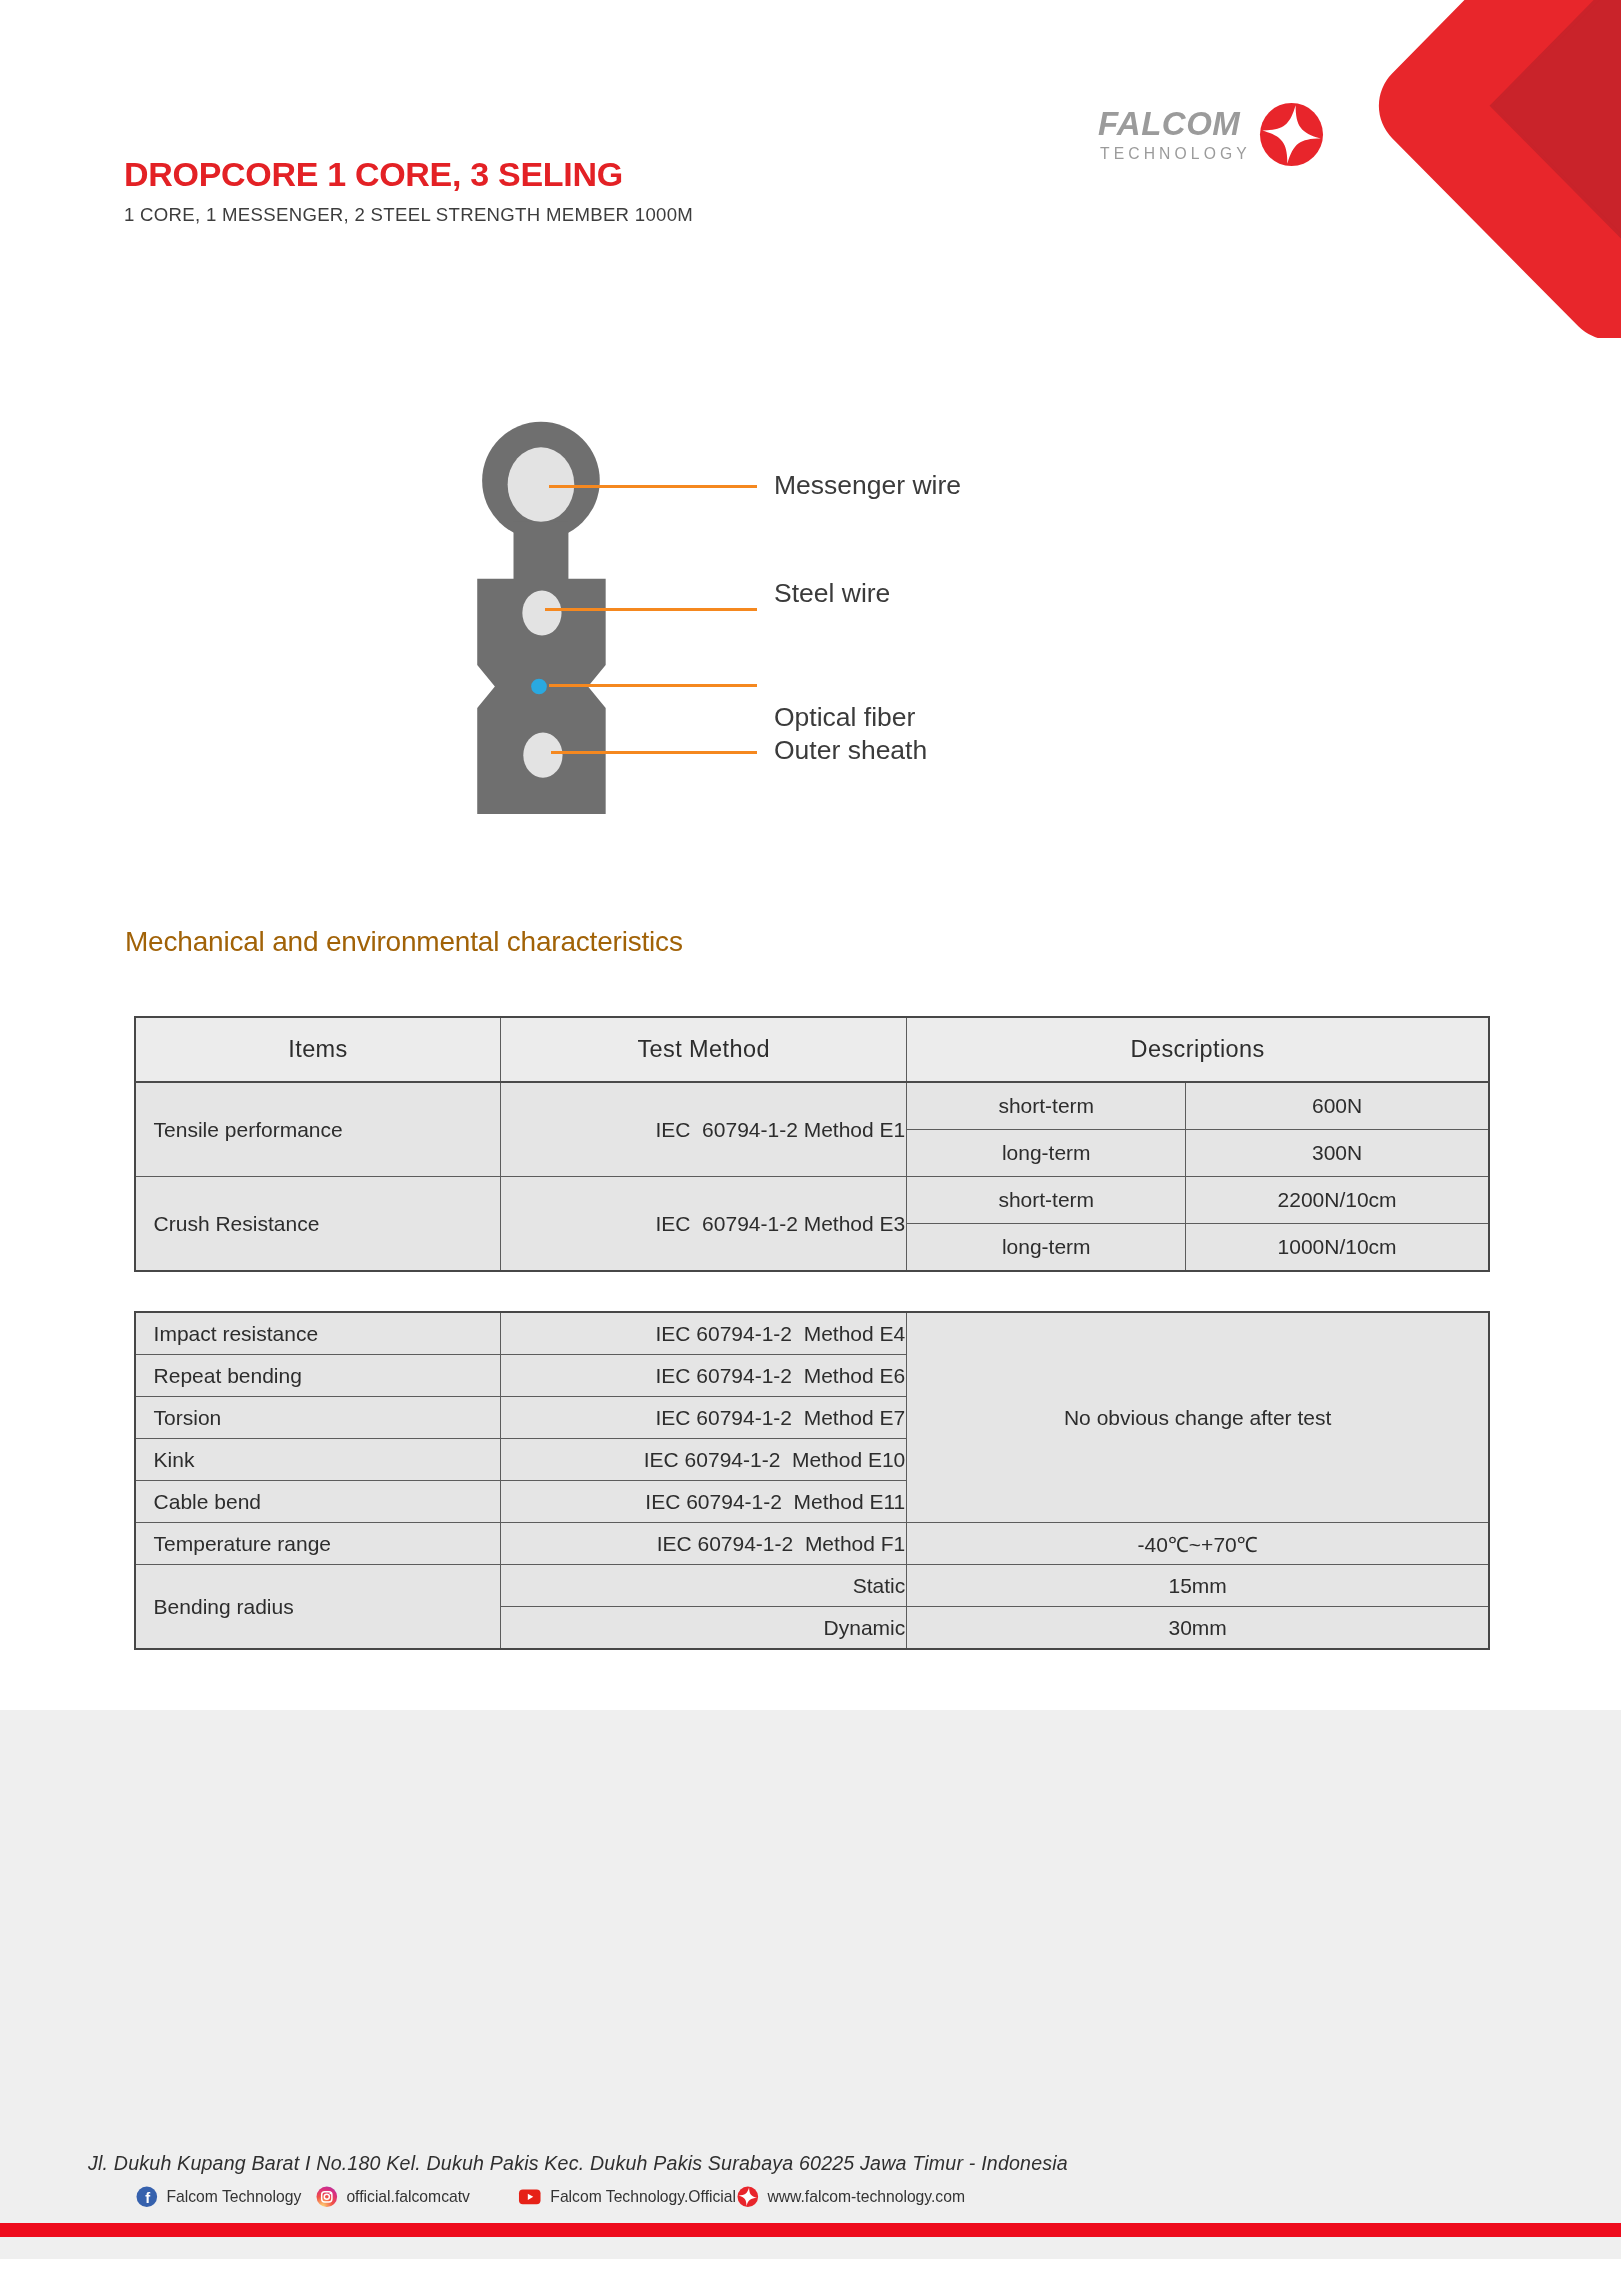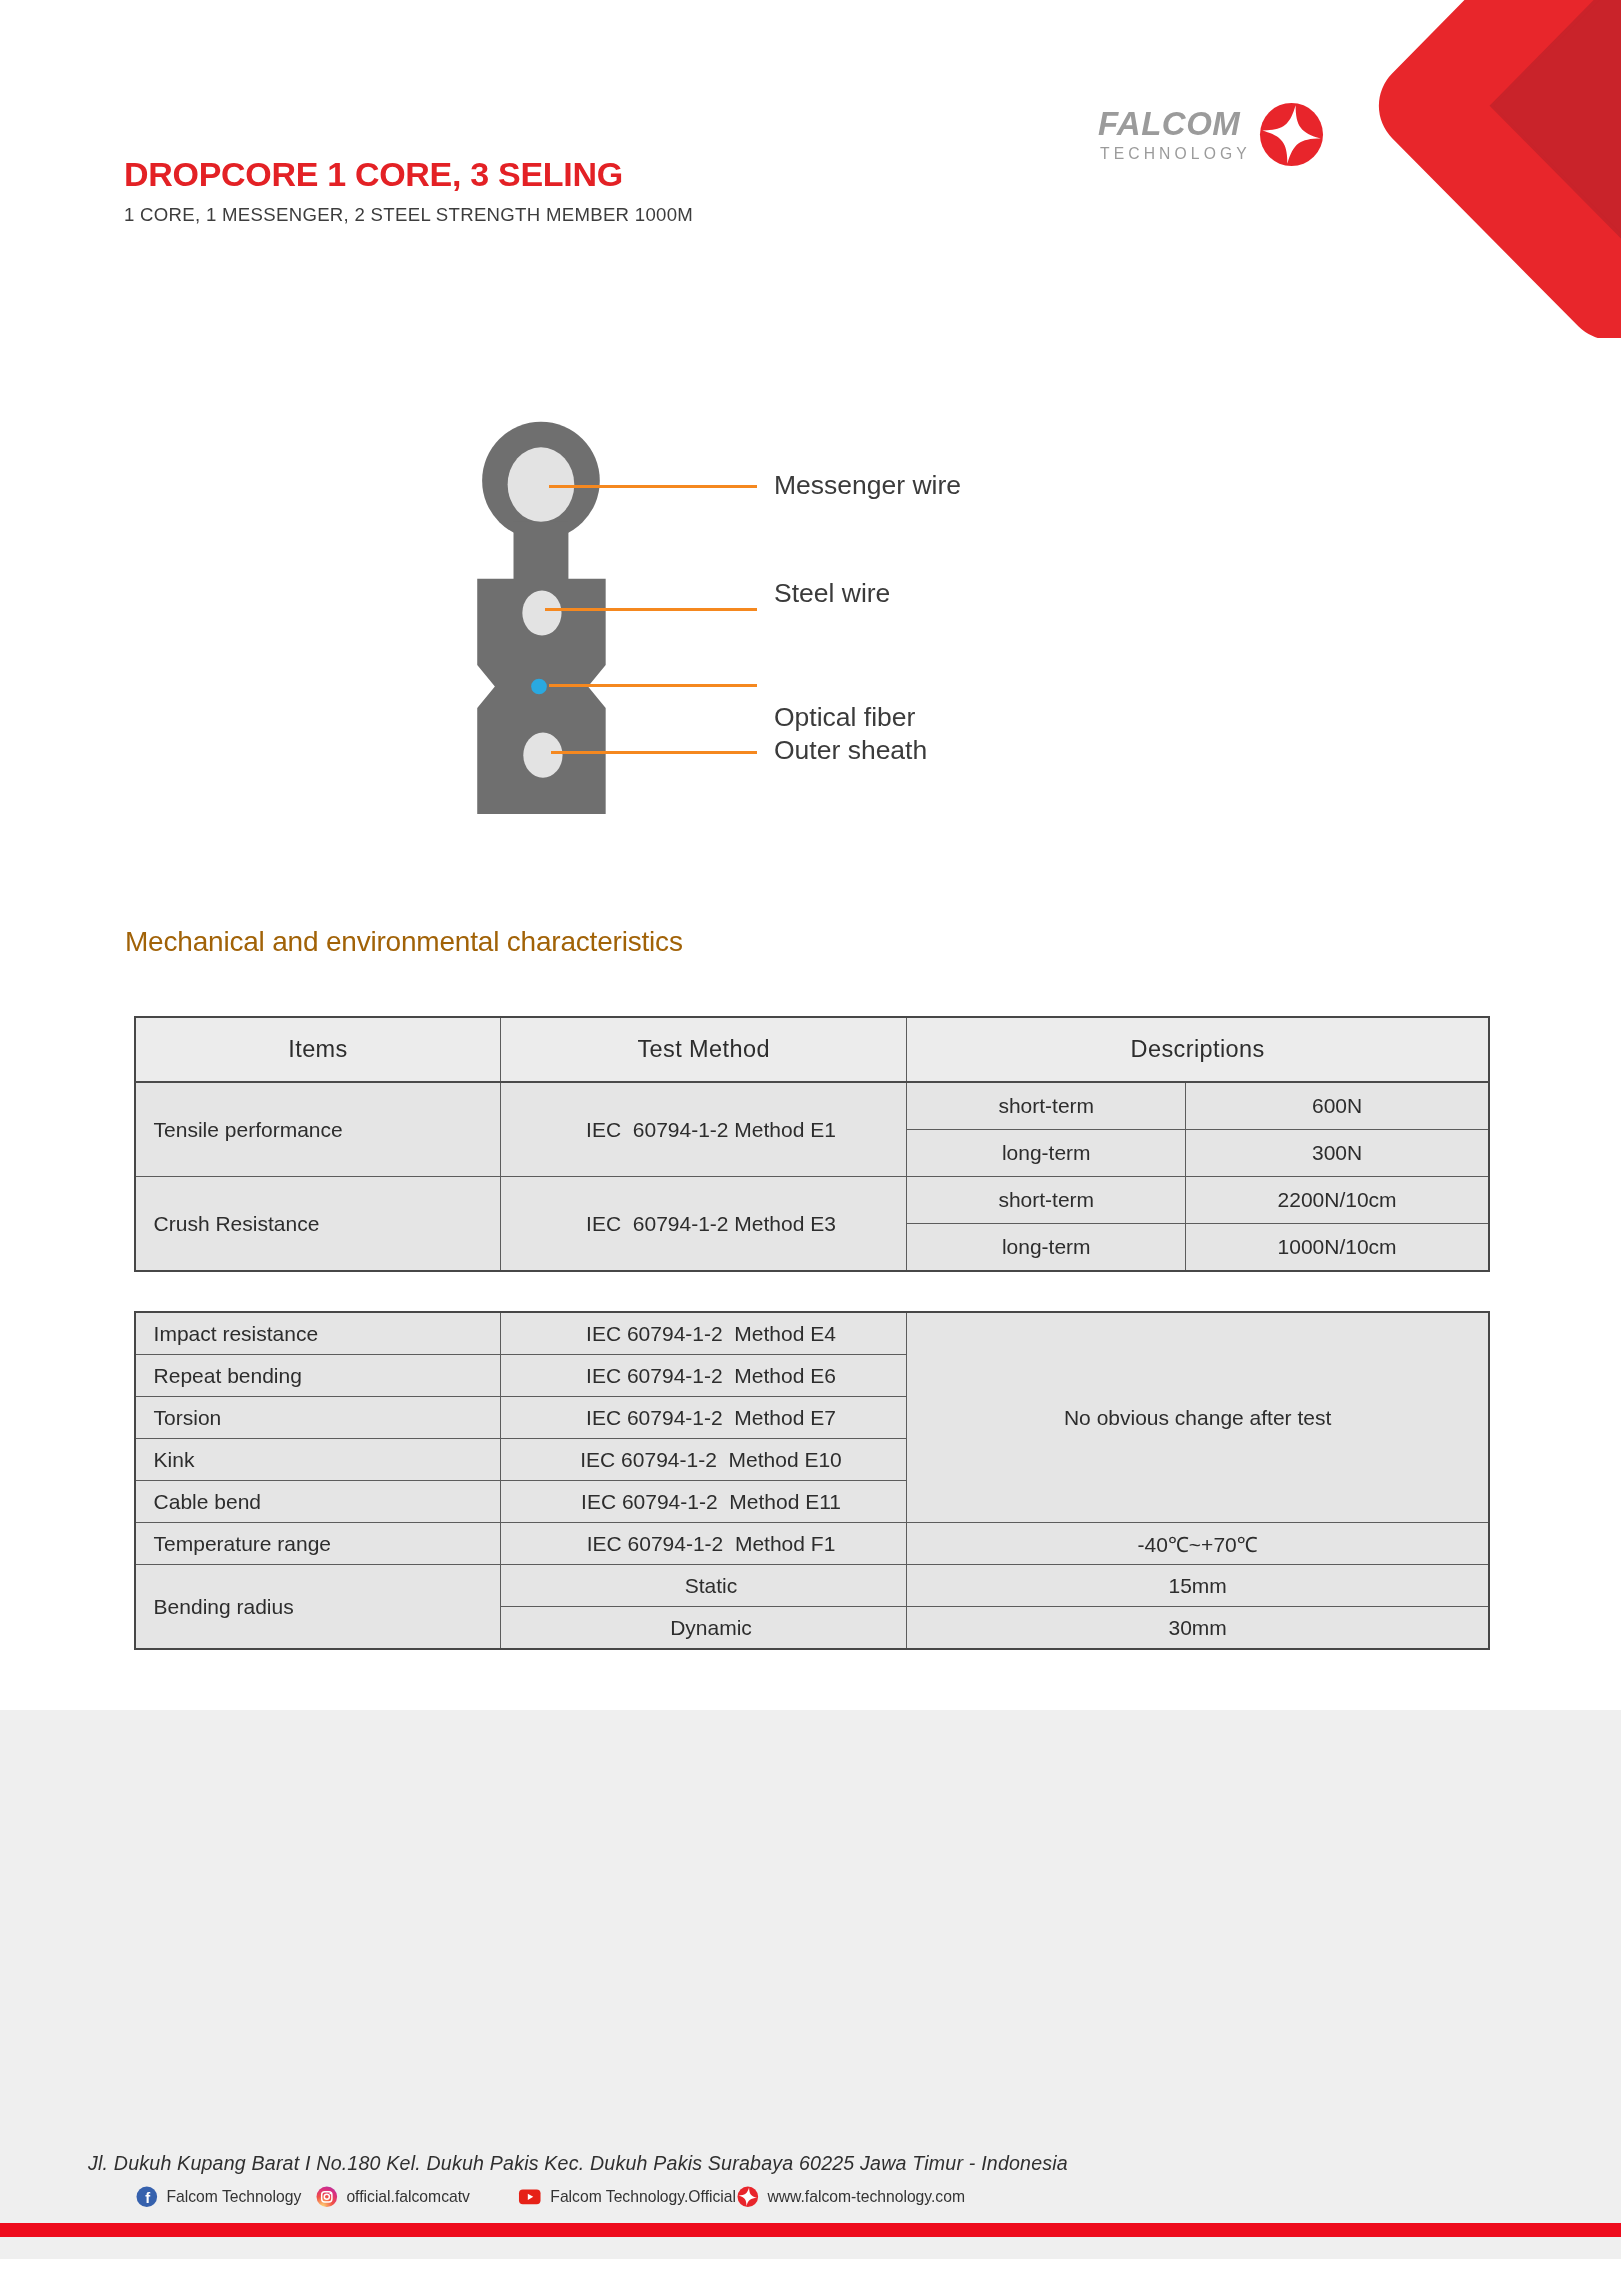--- a/index.html
+++ b/index.html
@@ -41,21 +41,21 @@
   table.spec td,table.spec th{border:1.4px solid #5c5c5c;overflow:hidden;}
   #table1{left:134px;top:1016px;width:1356px;}
   #table2{left:134px;top:1311px;width:1356px;}
   #table1 th{
     background:#ececec;height:61px;font-size:23.5px;font-weight:normal;text-align:center;
     border-bottom:2.5px solid #4a4a4a;letter-spacing:0.4px;
   }
   #table1 td{height:44px;}
   #table2 td{height:39px;margin-top:42px;}
   td.c-item{text-align:left;padding-left:17.6px;}
-  td.c-method{text-align:center;padding-left:15.7px;white-space:pre;}
+  td.c-method{text-align:right;padding-left:15.7px;white-space:pre;}
   td.c-term{text-align:center;}
   td.c-value{text-align:center;}
   td.c-result{text-align:center;}
   
   .footer-panel{position:absolute;left:0;top:1710px;width:1621px;height:582px;background:#efefef;}
   .footer-address{
     position:absolute;left:88px;top:2152px;font-size:19.6px;font-style:italic;color:#2f2f2f;
     letter-spacing:0.2px;
   }
   .social-item{position:absolute;top:2185px;display:flex;align-items:center;gap:8.8px;height:23.5px;}

